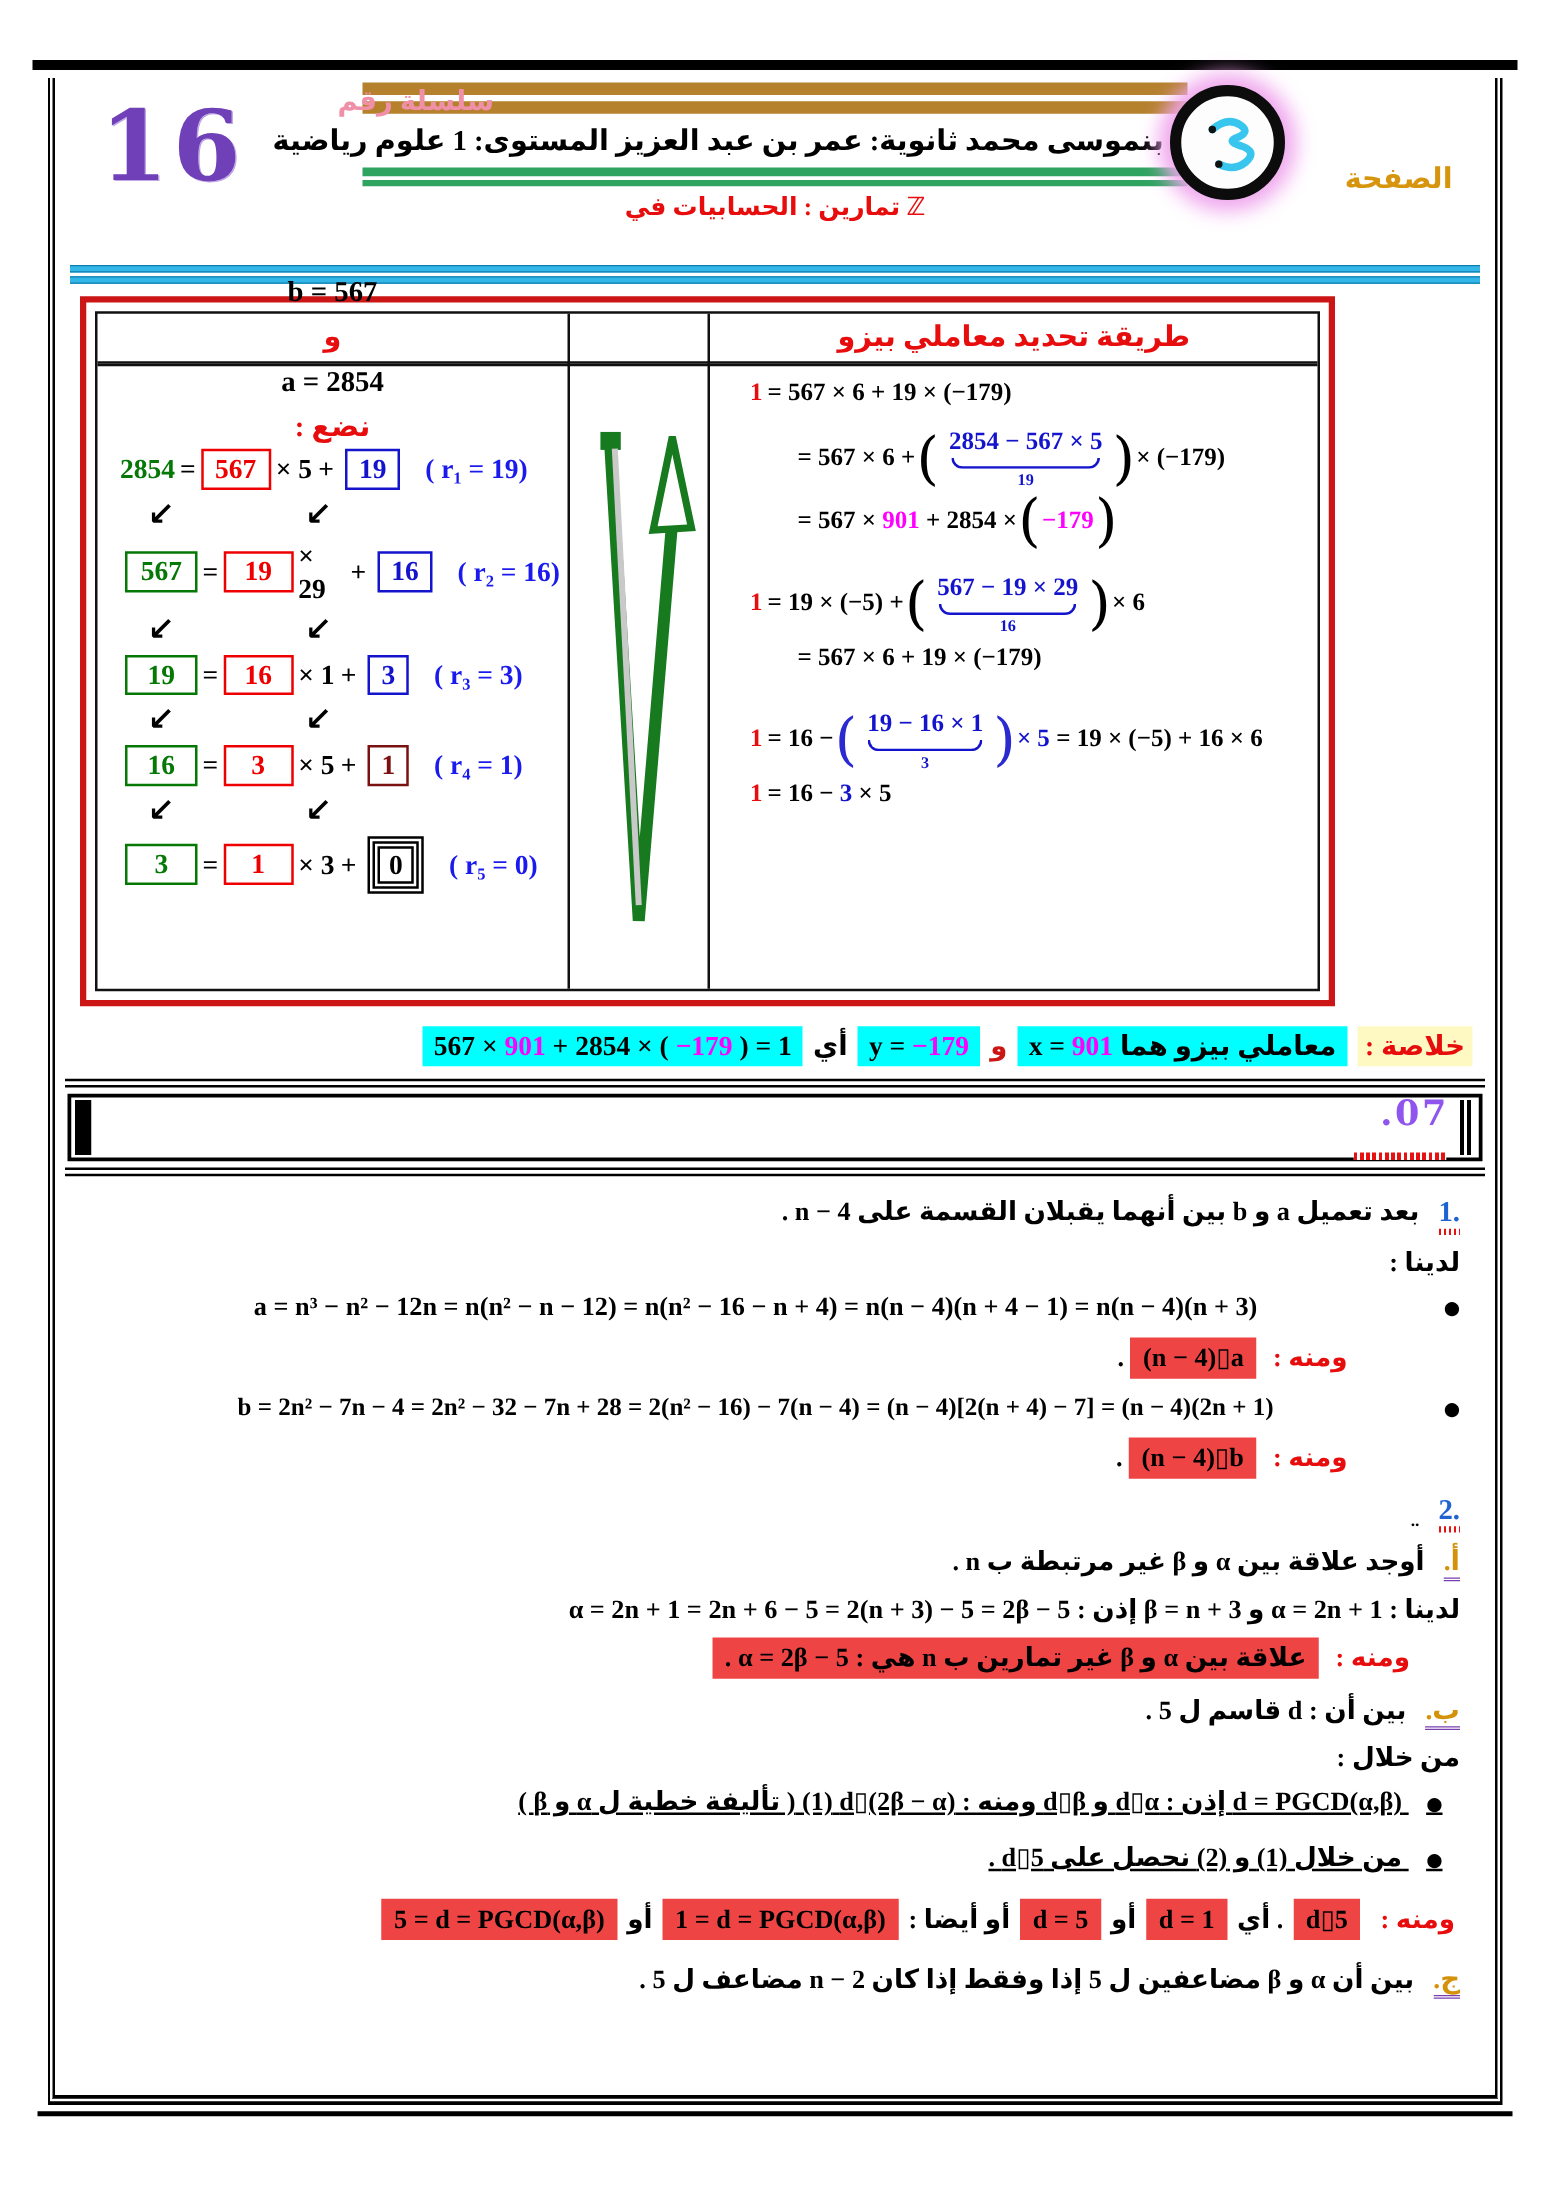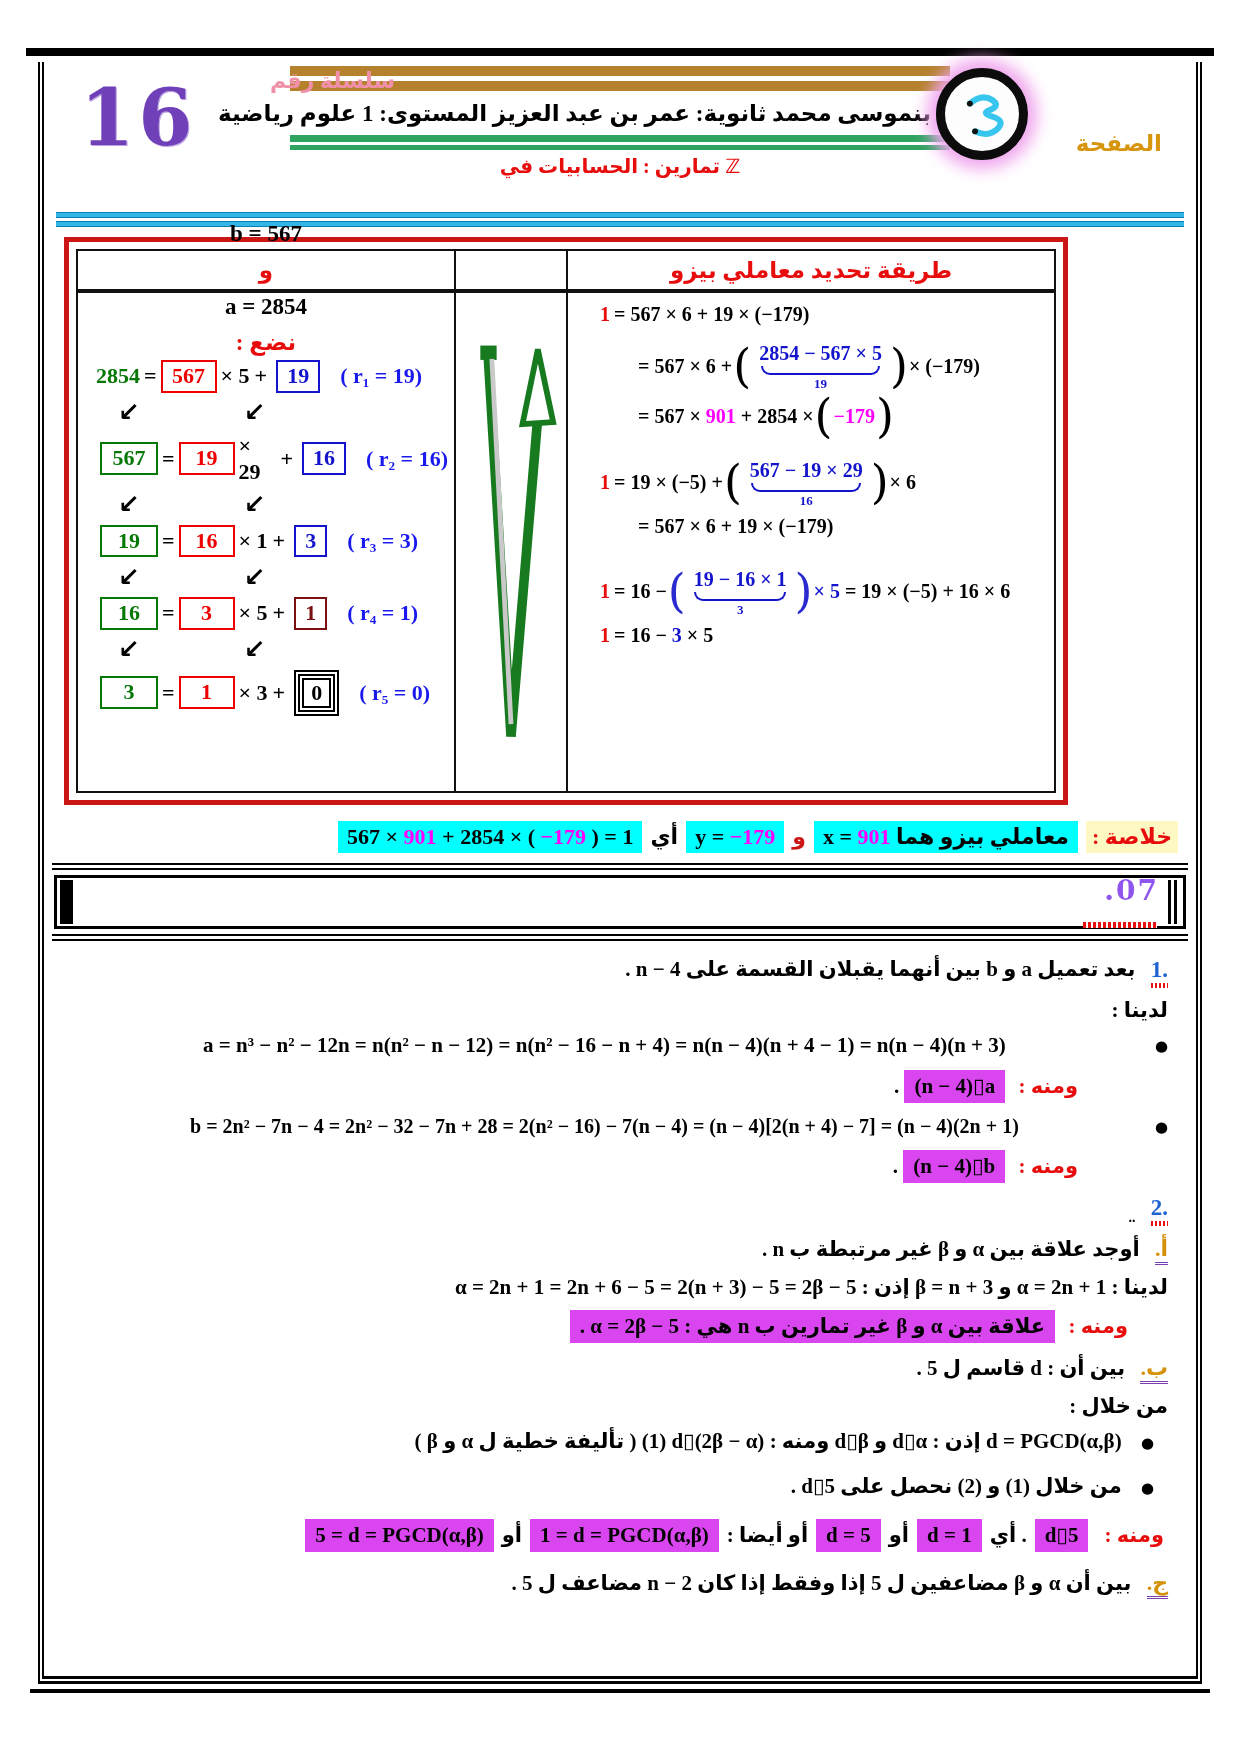--- a/index.html
+++ b/index.html
@@ -94,22 +94,22 @@
   .ex{direction:rtl;padding:16px 20px 0 14px;font-weight:bold;font-size:21px;color:#000;}
   .xline{text-align:right;margin-bottom:10px;}
   .inum{color:#1e63d0;font-size:23px;display:inline-block;text-align:center;margin-left:10px;vertical-align:top;}
   .bc{display:block;height:5px;background:repeating-linear-gradient(90deg,#e81111 0 2px,#fff 2px 4px);margin-top:0px;}
   .letter{color:#d4920a;border-bottom:3px double #7a3fae;padding-bottom:0px;margin-left:10px;font-size:22px;display:inline-block;}
   .eqrow{display:flex;align-items:center;direction:rtl;margin-bottom:12px;}
   .eqrow .bullet{font-size:15px;margin-left:12px;}
   .eqrow .eq{flex:1;text-align:center;direction:ltr;font-size:21px;white-space:nowrap;}
   .concrow{text-align:right;margin:0 90px 12px 0;}
   .redlbl{color:#e80d0d;margin-left:8px;}
-  .chip2{background:#d946ef;padding:4px 10px;display:inline-block;}
-  .brow{text-align:right;margin:0 14px 20px 0;}
+  .chip2{background:#ef4444;padding:4px 10px;display:inline-block;}
+  .brow{text-align:right;margin:0 14px 20px 0;text-decoration:underline;}
   .brow .bullet{margin-left:14px;font-size:15px;}
   .concfinal{display:flex;direction:rtl;align-items:center;gap:8px;margin:4px 4px 18px 0;flex-wrap:nowrap;font-size:21px;}
   .dv{font-family:"DejaVu Sans",sans-serif;}
 </style>
 </head>
 <body>
 
 <div class="page">
   <div class="toprule"></div>
 

